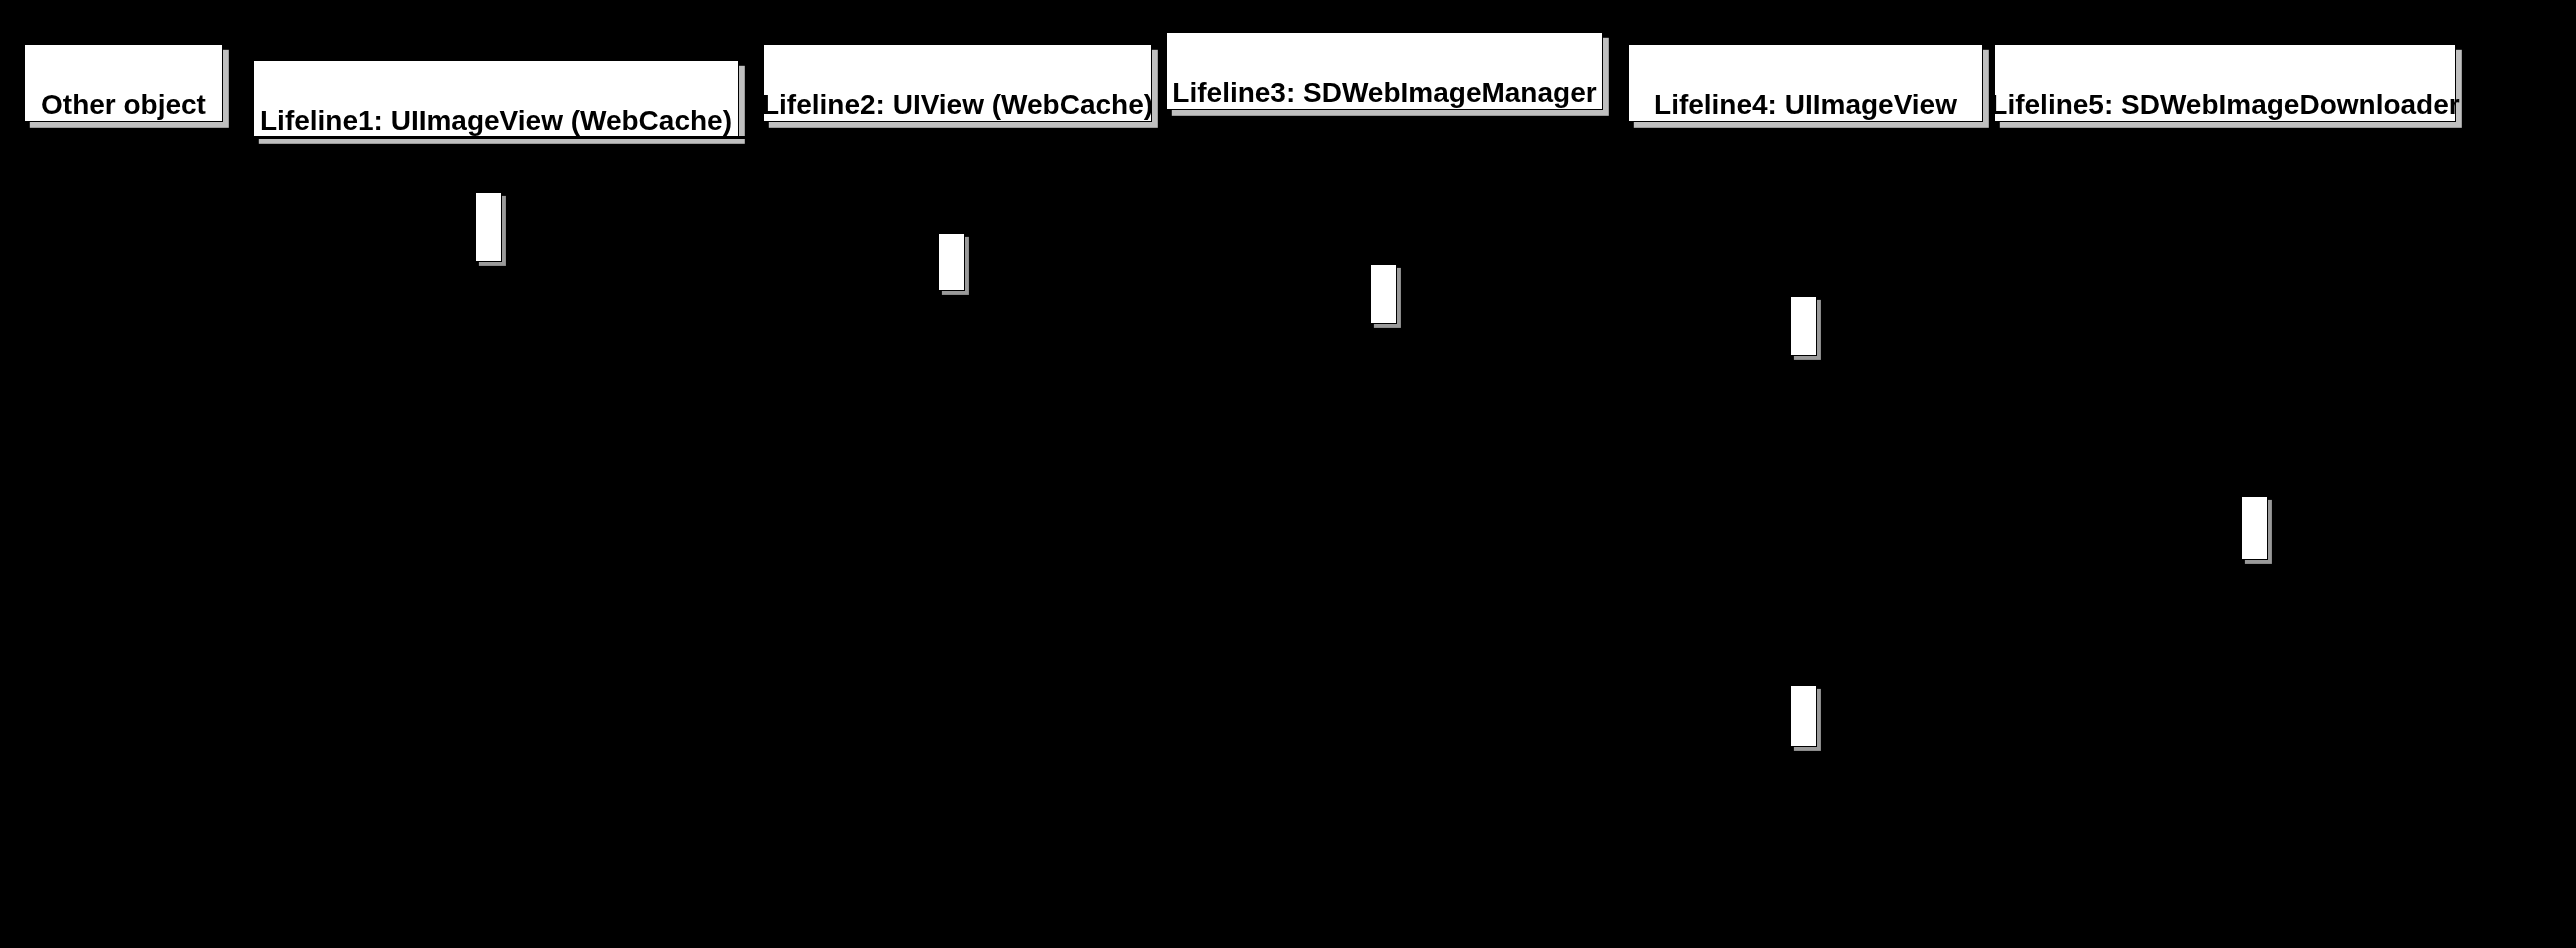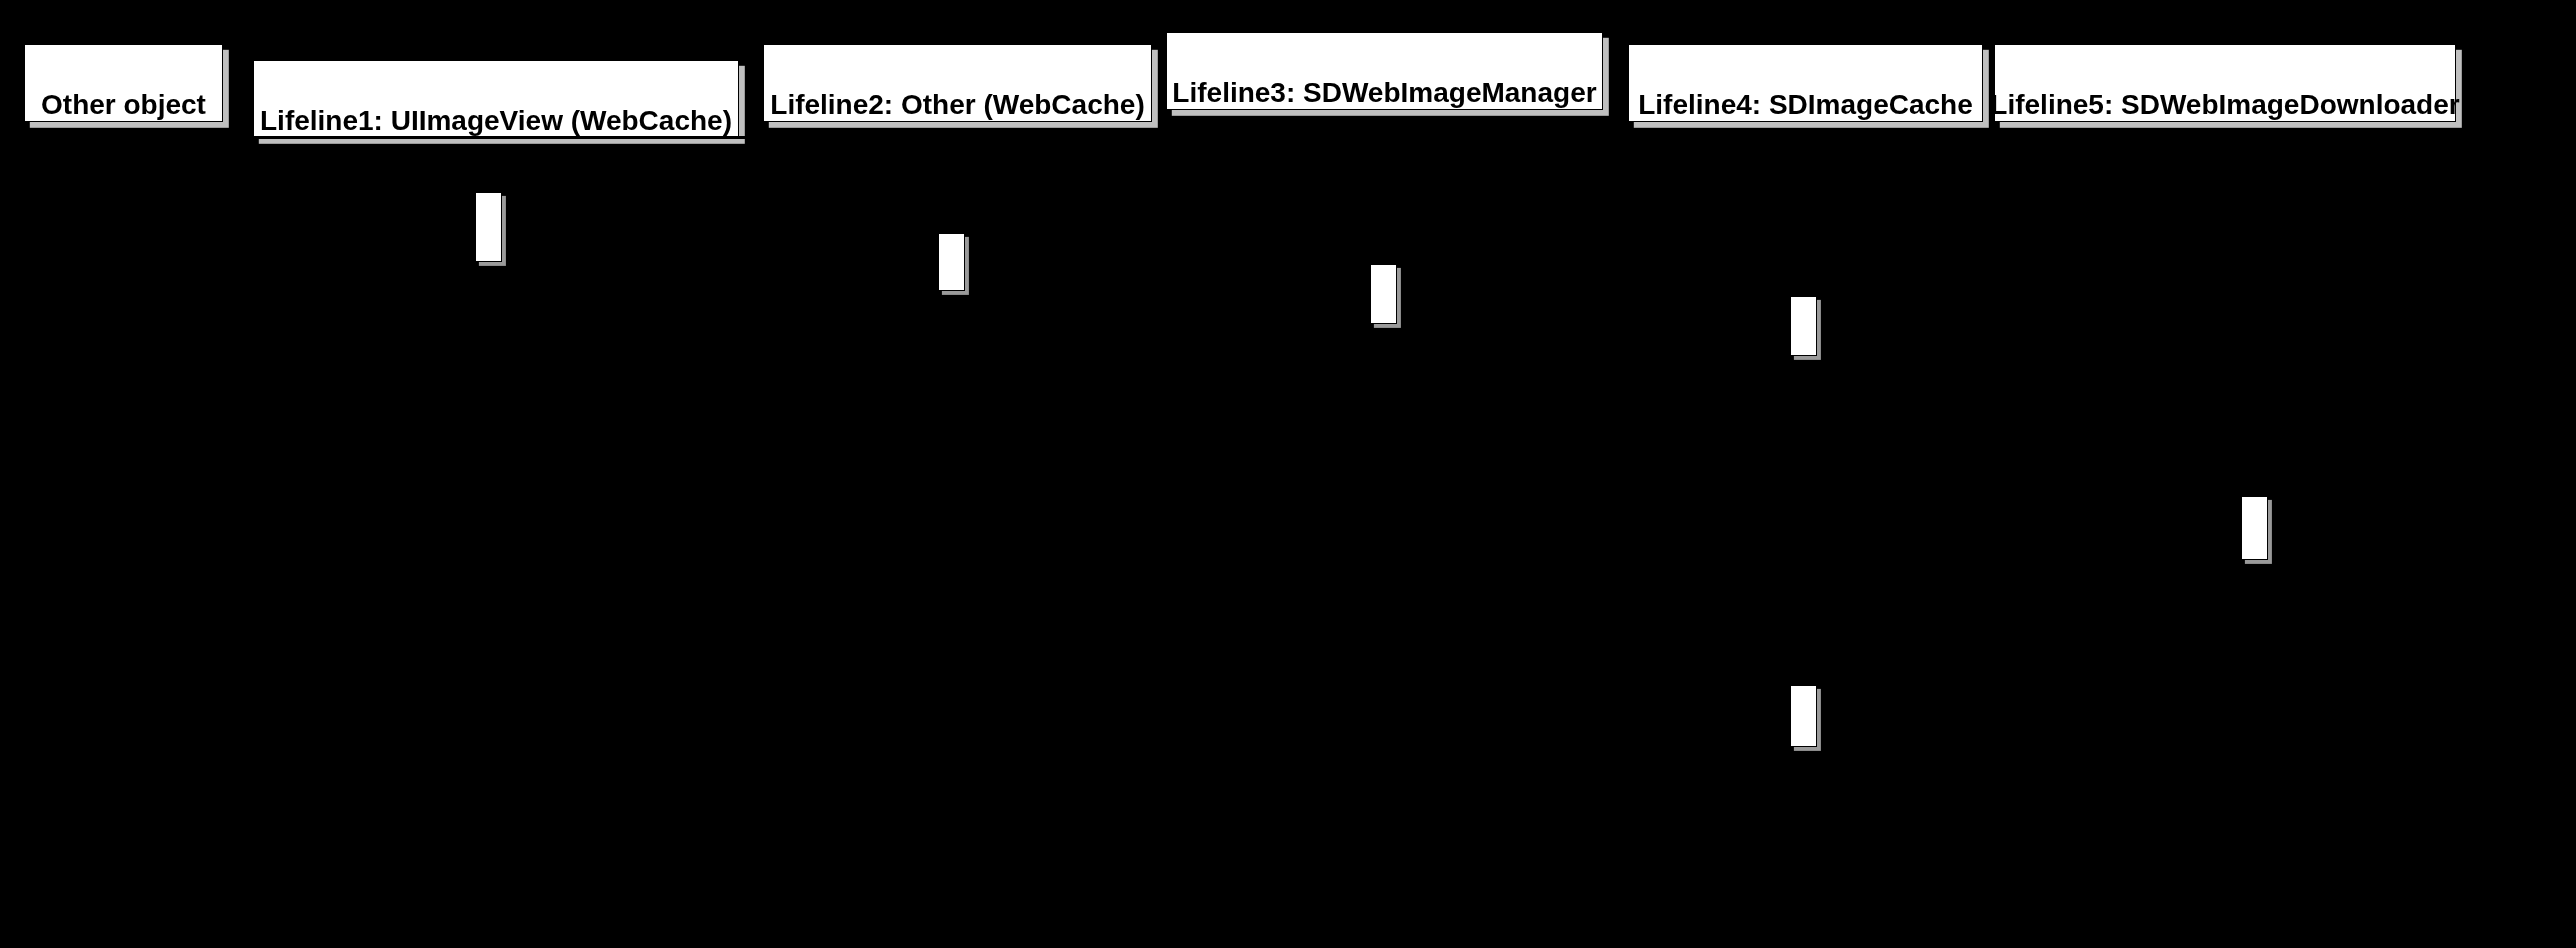--- a/index.html
+++ b/index.html
@@ -61,27 +61,27 @@
 
 <div id="canvas"></div>
 
 <div class="lifeline-head" style="left:24px; top:44px; width:199px; height:78px;">
   <span>Other object</span>
 </div>
 <div class="lifeline-head" style="left:253px; top:60px; width:486px; height:78px;">
   <span>Lifeline1: UIImageView (WebCache)</span>
 </div>
 <div class="lifeline-head" style="left:763px; top:44px; width:389px; height:78px;">
-  <span>Lifeline2: Other (WebCache)</span>
+  <span>Lifeline2: UIView (WebCache)</span>
 </div>
 <div class="lifeline-head" style="left:1166px; top:32px; width:437px; height:78px;">
   <span>Lifeline3: SDWebImageManager</span>
 </div>
 <div class="lifeline-head" style="left:1628px; top:44px; width:355px; height:78px;">
-  <span>Lifeline4: SDImageCache</span>
+  <span>Lifeline4: UIImageView</span>
 </div>
 <div class="lifeline-head" style="left:1994px; top:44px; width:462px; height:78px;">
   <span>Lifeline5: SDWebImageDownloader</span>
 </div>
 
 <div class="head-underline" style="left:24px; top:136px; width:206px;"></div>
 <div class="head-underline" style="left:253px; top:136px; width:494px;"></div>
 <div class="head-underline" style="left:763px; top:136px; width:397px;"></div>
 <div class="head-underline" style="left:1166px; top:136px; width:445px;"></div>
 <div class="head-underline" style="left:1628px; top:136px; width:362px;"></div>

